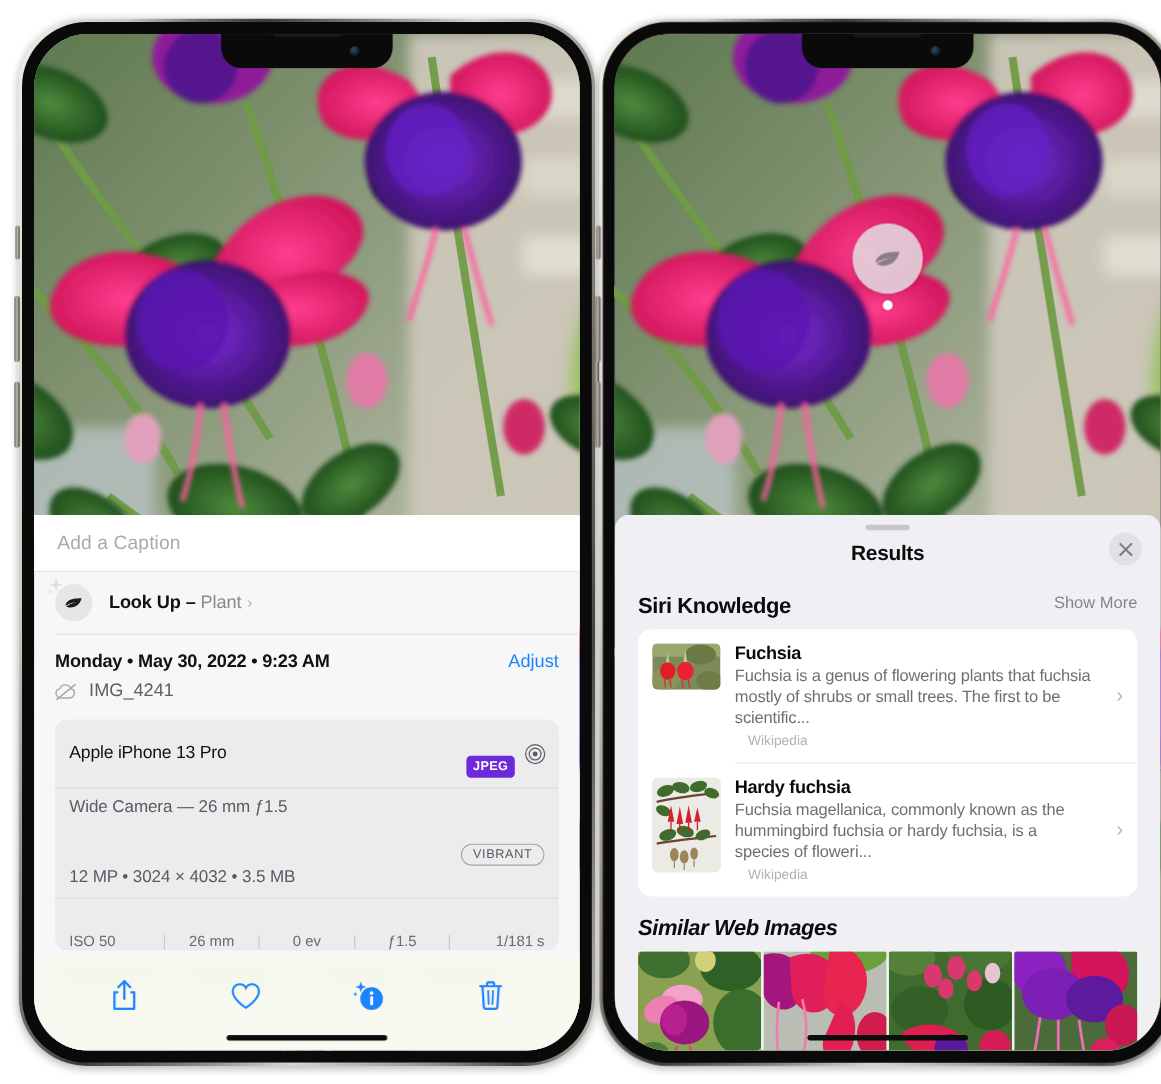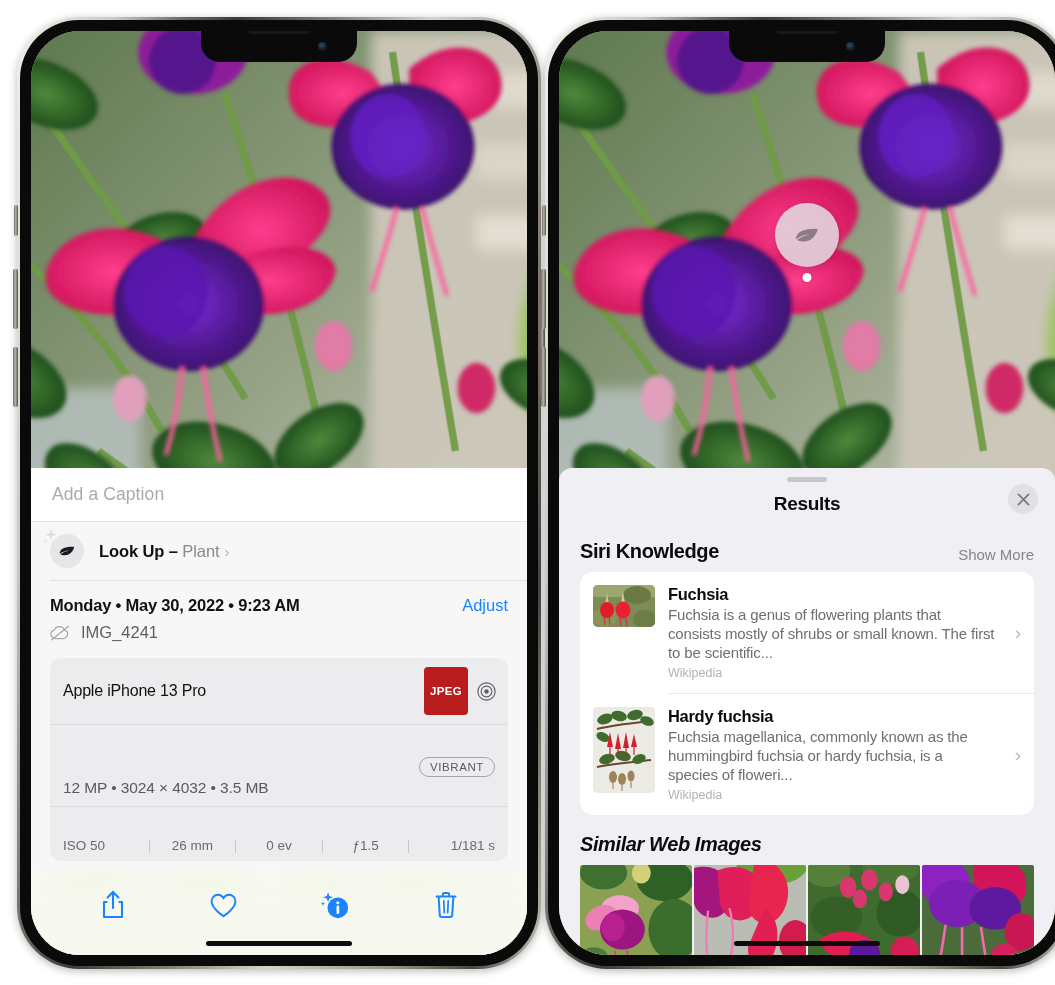--- a/index.html
+++ b/index.html
@@ -116,23 +116,23 @@
     overflow:hidden;
   }
   .cam-head{
     display:flex; align-items:center; justify-content:space-between;
     padding:9px 12px 9px 13px;
     border-bottom:1px solid #dcdcdf;
   }
   .cam-title{ font-size:16px; font-weight:400; color:#111; letter-spacing:-.2px; }
   .cam-head-right{ display:flex; align-items:center; gap:9px; }
   .jpeg-badge{
-    background:#b91c1c; color:#fff;
+    background:#6d28d9; color:#fff;
     font-size:11.5px; font-weight:700; letter-spacing:.3px;
-    padding:18px 6px; border-radius:4px;
+    padding:4px 6px; border-radius:4px;margin-top:24px;
   }
   .raw-ring{ width:19px; height:19px; }
   .cam-body{ padding:8px 13px 9px 13px; border-bottom:1px solid #dcdcdf; }
   .cam-line1{ font-size:15.5px; color:#5a5a5f; letter-spacing:-.1px; }
   .cam-line2row{ display:flex; align-items:center; justify-content:space-between; margin-top:4px; }
   .cam-line2{ font-size:15.5px; color:#5a5a5f; letter-spacing:-.1px;margin-top:42px; }
   .vibrant{
     border:1px solid #a3a3a8; color:#5a5a5f;
     font-size:11.5px; letter-spacing:.6px;
     padding:3px 10px; border-radius:10px;
@@ -185,36 +185,36 @@
   .results-head{
     position:relative; height:44px; display:flex; align-items:center; justify-content:center;
   }
   .results-title{ font-size:19px; font-weight:700; color:#0b0b0c; letter-spacing:-.3px; }
   .close-btn{
     position:absolute; right:17px; top:2px;
     width:30px;height:30px;border-radius:50%;
     background:#e0e0e5; display:flex;align-items:center;justify-content:center;
   }
   .section-head{
-    display:flex; align-items:flex-end; justify-content:space-between;
+    display:flex; align-items:flex-start; justify-content:space-between;
     padding:14px 21px 9px 21px;
   }
   .section-title{ font-size:20px; font-weight:700; color:#0b0b0c; letter-spacing:-.4px; }
   .show-more{ font-size:15px; color:#86858b; }
 
   .know-card{
     margin:0 21px; background:#fff; border-radius:13px; overflow:hidden;
   }
   .know-row{ display:flex; align-items:flex-start; padding:13px 13px 13px 13px; position:relative; }
   .know-thumb{ width:62px; flex:none; border-radius:5px; overflow:hidden; background:#ddd; }
   .know-thumb svg{ display:block; width:100%; }
   .know-body{ flex:1; margin-left:13px; padding-right:26px; }
   .know-title{ font-size:16.5px; font-weight:700; color:#0b0b0c; letter-spacing:-.3px; }
   .know-desc{ font-size:15px; line-height:19px; color:#6f6e74; margin-top:1px; letter-spacing:-.15px; }
-  .know-src{ font-size:12.5px; color:#b2b1b7; margin-top:4px; }
+  .know-src{ font-size:12.5px; color:#b2b1b7; margin-top:4px;margin-left:12px; }
   .know-chev{ position:absolute; right:13px; top:50%; transform:translateY(-50%); color:#b6b5bb; font-size:19px; font-weight:300; }
   .know-sep{ height:1px; background:#e9e9ec; margin-left:88px; }
 
   .web-title{ font-size:20px; font-weight:700; color:#0b0b0c; letter-spacing:-.4px; padding:18px 21px 9px 21px;font-style:italic; }
   .web-strip{ display:flex; gap:2px; padding:0 21px; }
   .web-thumb{ flex:1; height:96px; overflow:hidden; background:#cfc; border-radius:2px; }
   .web-thumb svg{ display:block; width:100%; height:100%; }
 
   
   .vlu-badge{
@@ -442,20 +442,21 @@
               <span class="cam-head-right">
                 <span class="jpeg-badge">JPEG</span>
                 <svg class="raw-ring" viewBox="0 0 22 22">
                   <circle cx="11" cy="11" r="10" fill="none" stroke="#5d5d62" stroke-width="1.3"></circle>
                   <circle cx="11" cy="11" r="6.2" fill="none" stroke="#5d5d62" stroke-width="1.3"></circle>
                   <circle cx="11" cy="11" r="2.6" fill="#5d5d62"></circle>
                 </svg>
               </span>
             </div>
             <div class="cam-body">
+              <div class="cam-line1">Wide Camera — 26 mm ƒ1.5</div>
               <div class="cam-line2row">
                 <span class="cam-line2">12 MP • 3024 × 4032 • 3.5 MB</span>
                 <span class="vibrant">VIBRANT</span>
               </div>
             </div>
             <div class="exif-row">
               <span class="exif-cell">ISO 50</span>
               <span class="exif-sep"></span>
               <span class="exif-cell">26 mm</span>
               <span class="exif-sep"></span>
@@ -715,21 +716,21 @@
                   <path d="M14 8 L16 20 L12 20 Z" fill="#cfc48e"></path>
                   <path d="M30 6 L32 19 L28 19 Z" fill="#d3c893"></path>
                   <ellipse cx="14" cy="25" rx="7" ry="8" fill="#e01e28"></ellipse>
                   <ellipse cx="30" cy="25" rx="7.5" ry="8.5" fill="#ea2230"></ellipse>
                   <path d="M11 32 L12 40 M16 32 L17 40" stroke="#d1343f" stroke-width="1.2"></path>
                   <path d="M27 33 L28 41 M33 33 L34 41" stroke="#d1343f" stroke-width="1.2"></path>
                 </svg>
               </div>
               <div class="know-body">
                 <div class="know-title">Fuchsia</div>
-                <div class="know-desc">Fuchsia is a genus of flowering plants that consists mostly of shrubs or small known. The first to be scientific...</div>
+                <div class="know-desc">Fuchsia is a genus of flowering plants that fuchsia mostly of shrubs or small trees. The first to be scientific...</div>
                 <div class="know-src">Wikipedia</div>
               </div>
               <span class="know-chev">›</span>
             </div>
 
             <div class="know-sep"></div>
 
             <div class="know-row">
               <div class="know-thumb">
                 <svg viewBox="0 0 62 86" preserveAspectRatio="xMidYMid slice">

